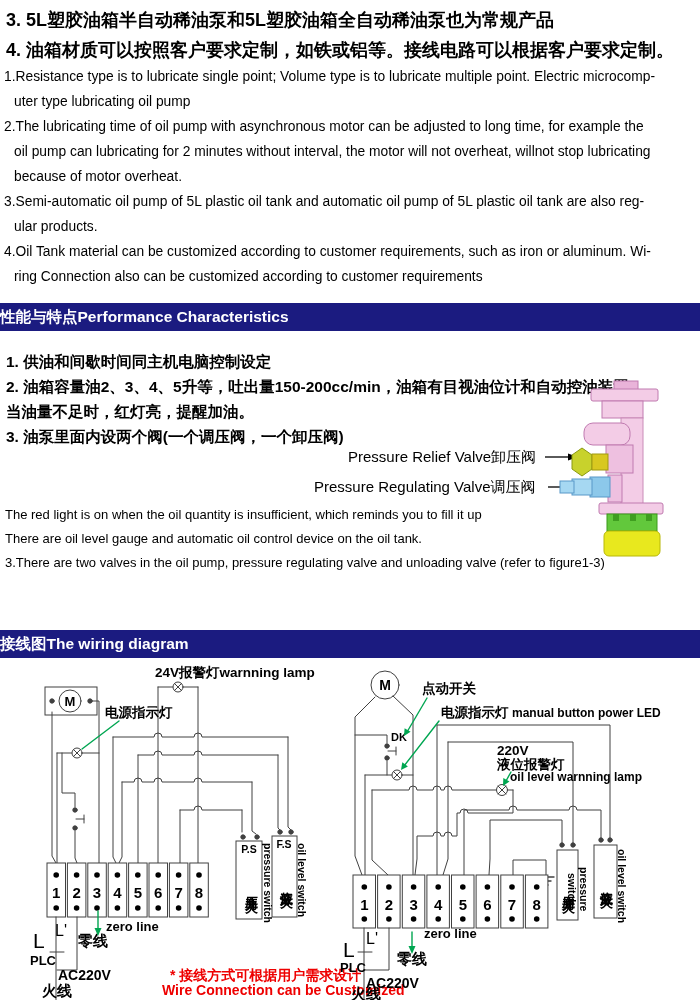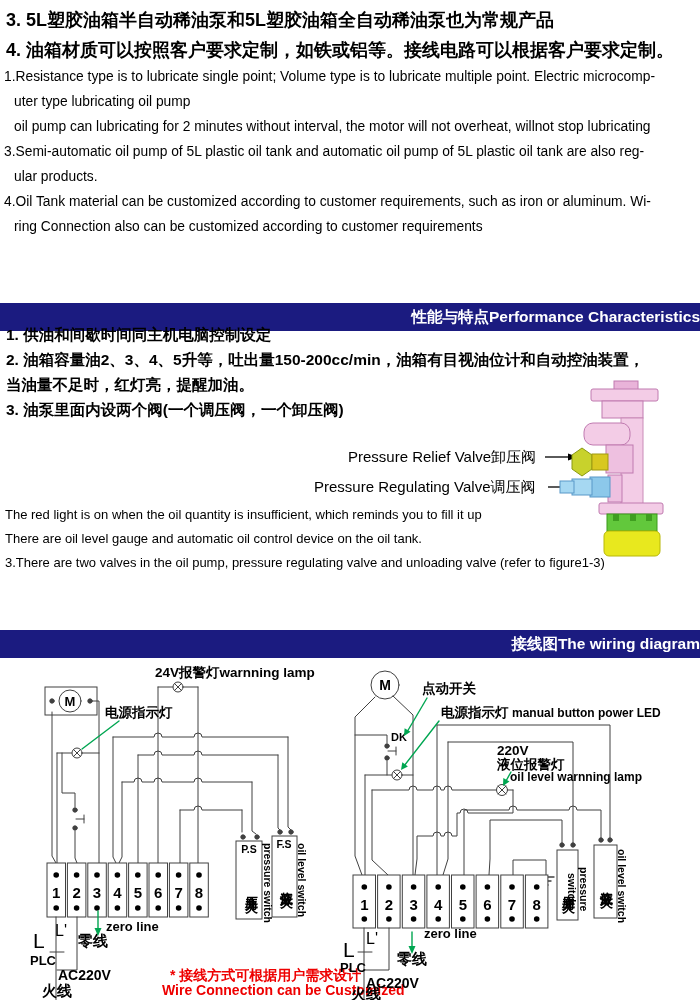--- a/index.html
+++ b/index.html
@@ -3,51 +3,53 @@
 <meta charset="utf-8">
 <style>
   html,body{margin:0;padding:0;background:#fff}
   #page{position:relative;width:700px;height:1000px;background:#fff;overflow:hidden;
         font-family:"Liberation Sans",sans-serif;color:#000}
   .abs{position:absolute;white-space:nowrap}
   .cn-top{font-size:18px;font-weight:bold;line-height:30px}
   .en-list{font-size:13.8px;line-height:25px}
   .en-list .cont{padding-left:10px}
   .bar{position:absolute;left:0;width:700px;height:28px;background:#1b1b80;color:#fff;
-       font-size:15.5px;font-weight:bold;text-align:right;line-height:28px}
+       font-size:15.5px;font-weight:bold;text-align:left;line-height:28px}
   .cn-perf{font-size:15.5px;font-weight:bold;line-height:25px}
   .en-perf{font-size:13px;line-height:24px}
   .vtext{position:absolute;writing-mode:vertical-rl;font-weight:bold;text-align:center}
   .vcn{font-size:13px;letter-spacing:1px}
   .ven{font-size:10.5px}
   svg text{font-family:"Liberation Sans",sans-serif}
 </style>
 </head>
 <body>
 
 <div id="page">
 
   <div class="abs cn-top" style="left:6px;top:5px">
     <div>3. 5L塑胶油箱半自动稀油泵和5L塑胶油箱全自动稀油泵也为常规产品</div>
     <div>4. 油箱材质可以按照客户要求定制，如铁或铝等。接线电路可以根据客户要求定制。</div>
   </div>
 
   <div class="abs en-list" style="left:4px;top:64px">
     <div>1.Resistance type is to lubricate single point; Volume type is to lubricate multiple point. Electric microcomp-</div>
     <div class="cont">uter type lubricating oil pump</div>
+    <div>2.The lubricating time of oil pump with asynchronous motor can be adjusted to long time, for example the</div>
     <div class="cont">oil pump can lubricating for 2 minutes without interval, the motor will not overheat, willnot stop lubricating</div>
+    <div class="cont">because of motor overheat.</div>
     <div>3.Semi-automatic oil pump of 5L plastic oil tank and automatic oil pump of 5L plastic oil tank are also reg-</div>
     <div class="cont">ular products.</div>
     <div>4.Oil Tank material can be customized according to customer requirements, such as iron or aluminum. Wi-</div>
     <div class="cont">ring Connection also can be customized according to customer requirements</div>
   </div>
 
   <div class="bar" style="top:303px">性能与特点Performance Characteristics</div>
 
-  <div class="abs cn-perf" style="left:6px;top:322px">
+  <div class="abs cn-perf" style="left:6px;top:349px">
     <div>1. 供油和间歇时间同主机电脑控制设定</div>
     <div>2. 油箱容量油2、3、4、5升等，吐出量150-200cc/min，油箱有目视油位计和自动控油装置，</div>
     <div>当油量不足时，红灯亮，提醒加油。</div>
     <div>3. 油泵里面内设两个阀(一个调压阀，一个卸压阀)</div>
   </div>
 
   <svg class="abs" style="left:300px;top:380px" width="400" height="200" viewBox="0 0 400 200">
     <g>
       <text x="48" y="82" font-size="15">Pressure Relief Valve卸压阀</text>
       <line x1="245" y1="77" x2="269" y2="77" stroke="#000" stroke-width="1.3"></line>

